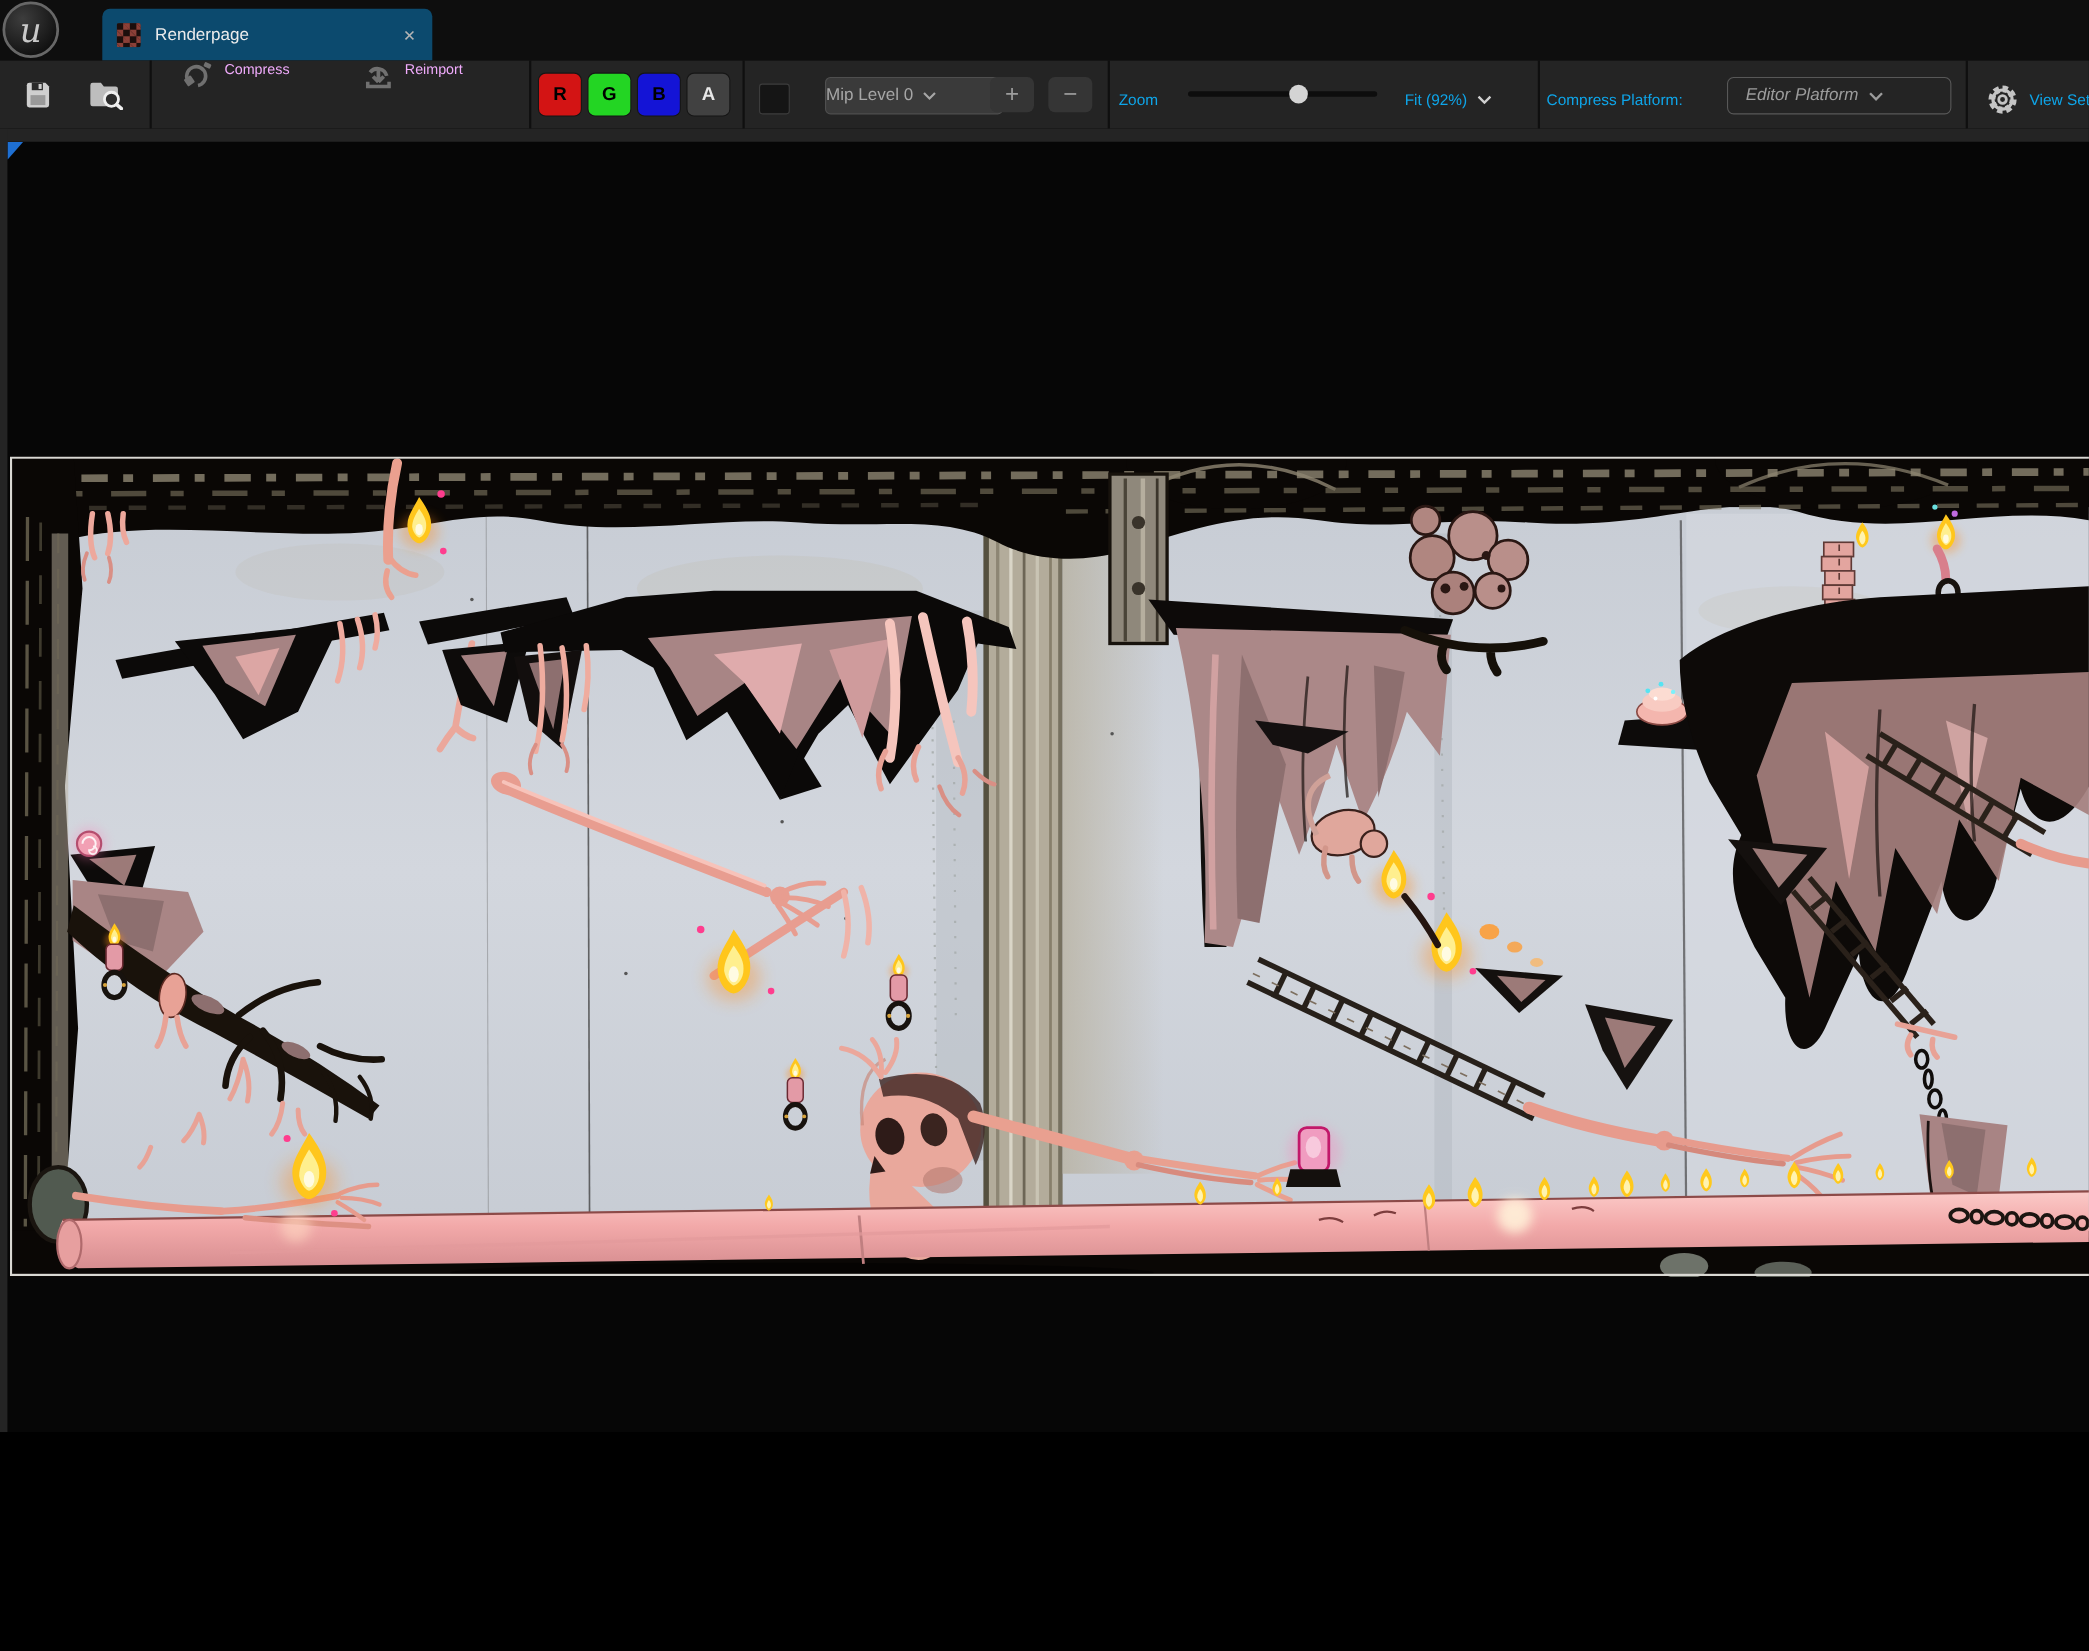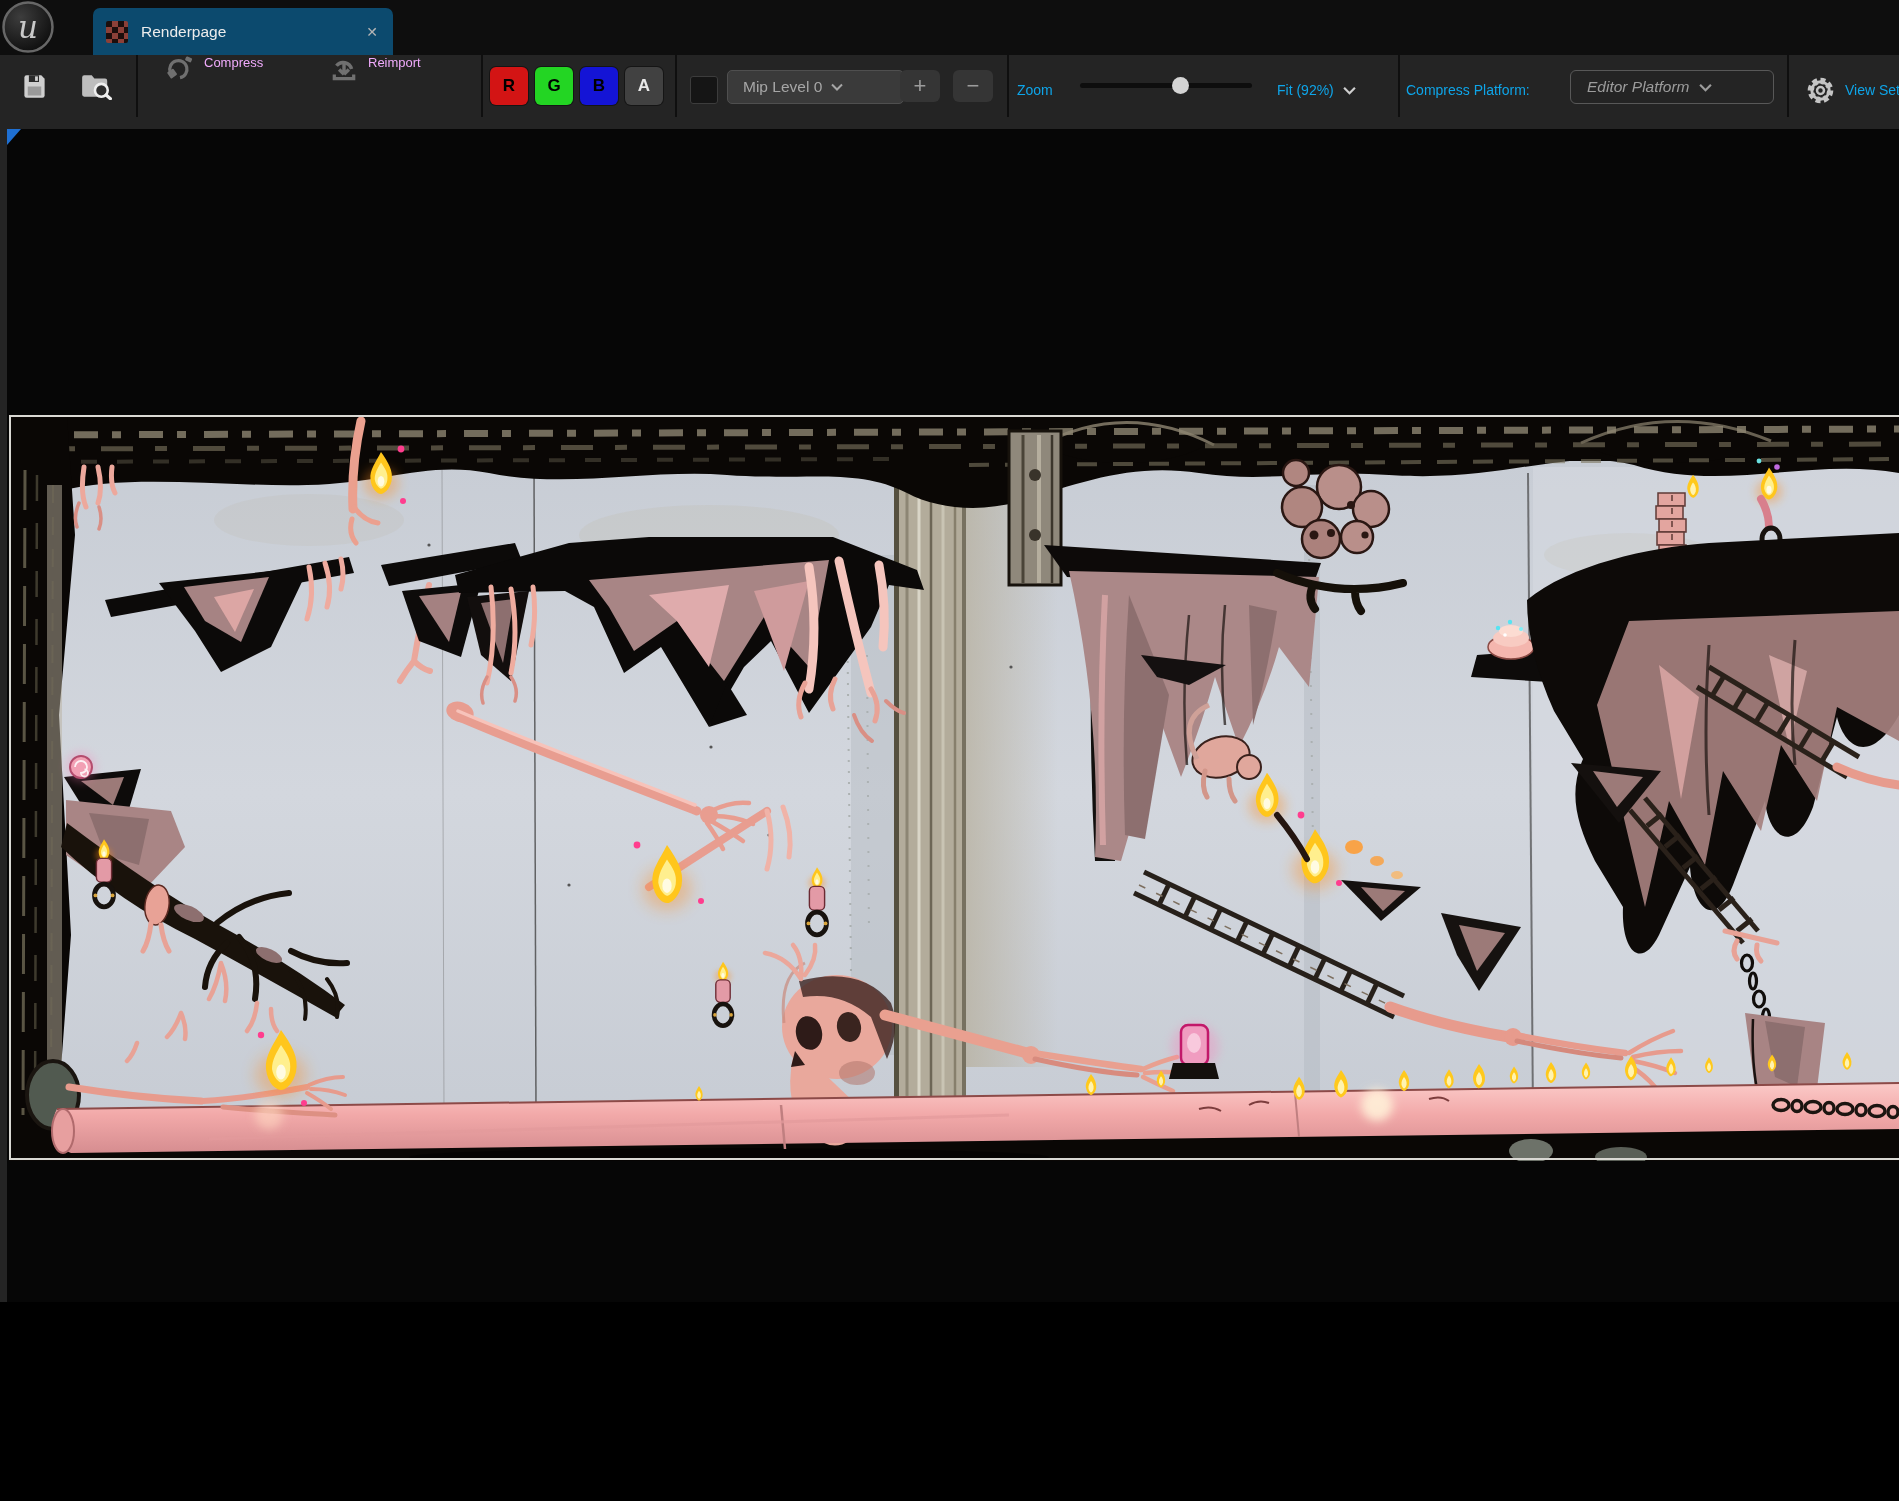--- a/index.html
+++ b/index.html
@@ -112,21 +112,21 @@
     <div class="tsep" style="left:481px"></div>
 
     <div class="chbtn ch-r" style="left:490px">R</div>
     <div class="chbtn ch-g" style="left:535px">G</div>
     <div class="chbtn ch-b" style="left:580px">B</div>
     <div class="chbtn ch-a" style="left:625px">A</div>
 
     <div class="tsep" style="left:675px"></div>
 
     <div class="checkbox"></div>
-    <div class="dropdown" style="left:727px;width:160px;padding-left:15px">
+    <div class="dropdown" style="left:750px;width:160px;padding-left:0">
       <span>Mip Level 0</span>
       <svg class="chev" width="12" height="8" viewBox="0 0 12 8">
         <polyline points="1,1.5 6,6.5 11,1.5" fill="none" stroke="#a6a6a6" stroke-width="2"></polyline>
       </svg>
     </div>
     <div class="sq-btn" style="left:900px">
       <span style="font-size:22px;line-height:0">+</span>
     </div>
     <div class="sq-btn" style="left:953px">
       <span style="font-size:22px;line-height:0">−</span>

